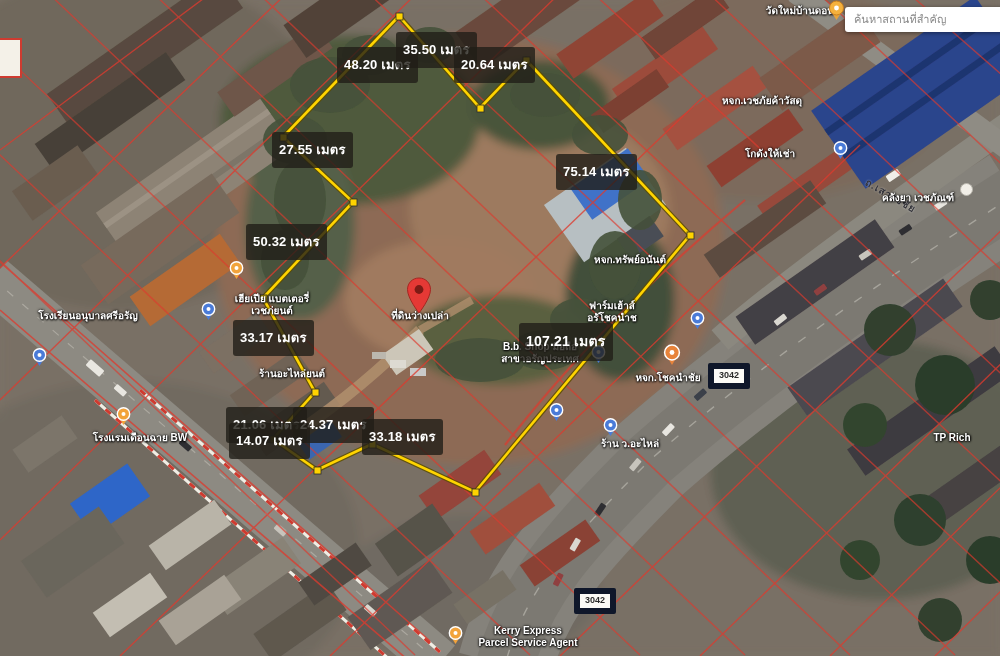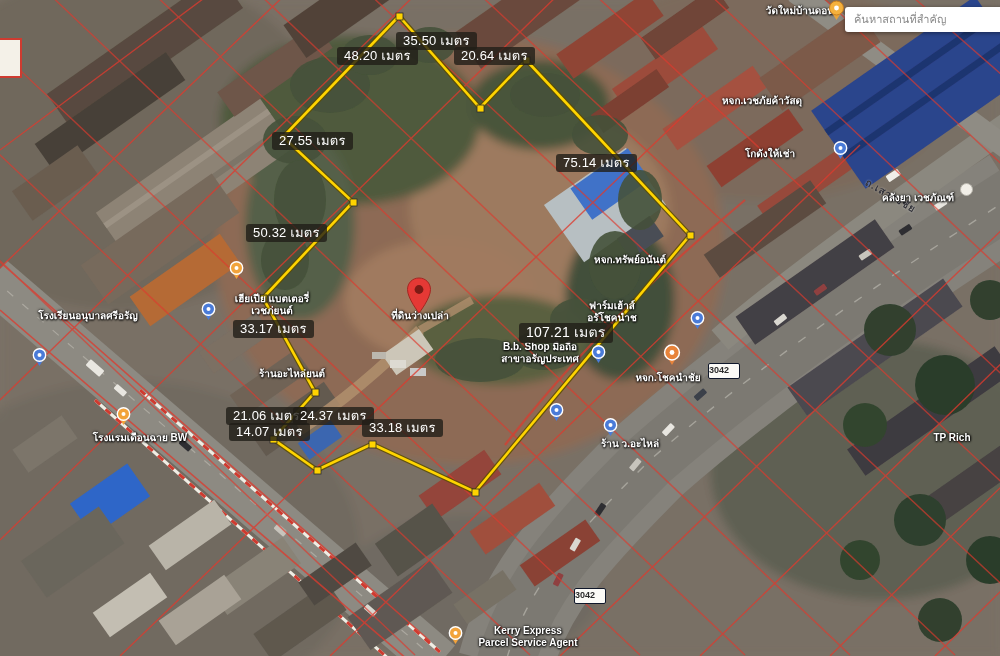--- a/index.html
+++ b/index.html
@@ -5,40 +5,40 @@
   html,body{margin:0;padding:0;background:#222;}
   .map-wrap{
     position:relative;width:1000px;height:656px;overflow:hidden;
     font-family:"Liberation Sans","DejaVu Sans",sans-serif;
     background:#7a7266;
   }
   .map-wrap svg.base{position:absolute;left:0;top:0;}
   .mlabel{
     position:absolute;
     background:rgba(33,30,24,.80);
-    color:#fff;font-weight:400;font-size:13px;line-height:1.25;
-    padding:1px 7px;border-radius:3px;white-space:nowrap;
+    color:#fff;font-weight:700;font-size:13px;line-height:1.25;
+    padding:10px 7px;border-radius:3px;white-space:nowrap;
     letter-spacing:.2px;z-index:30;
   }
   .mlabel.big{font-size:14px;}
   .poi{
     position:absolute;color:#fff;font-size:10px;font-weight:700;
     line-height:1.2;text-align:center;white-space:pre-line;
     text-shadow:0 1px 2px rgba(0,0,0,.95),0 0 3px rgba(0,0,0,.85),1px 0 2px rgba(0,0,0,.8);
     transform:translateX(-50%);z-index:20;
   }
   .road-name{
     position:absolute;color:#33333a;font-size:10px;font-weight:700;
     text-shadow:0 0 2px rgba(255,255,255,.55);z-index:12;
     transform:rotate(30deg);transform-origin:left top;letter-spacing:1px;
   }
   .shield{
     position:absolute;width:30px;height:14px;background:#fbfaf6;
-    border:1px solid #0f172a;border-radius:2px;color:#2c2c2c;
-    font-size:9px;font-weight:700;line-height:13px;z-index:15;
+    border:6px solid #0f172a;border-radius:2px;color:#2c2c2c;
+    font-size:9px;font-weight:700;text-align:center;line-height:13px;z-index:15;
   }
   .search-box{
     position:absolute;left:845px;top:7px;width:170px;height:25px;
     background:#fff;border-radius:3px;box-shadow:0 1px 4px rgba(0,0,0,.45);
     color:#8a8a8a;font-size:11px;line-height:25px;padding-left:9px;
     white-space:nowrap;overflow:hidden;z-index:40;
   }
   .pin{position:absolute;z-index:25;}
   .main-pin{z-index:35;}
   .white-dot{

